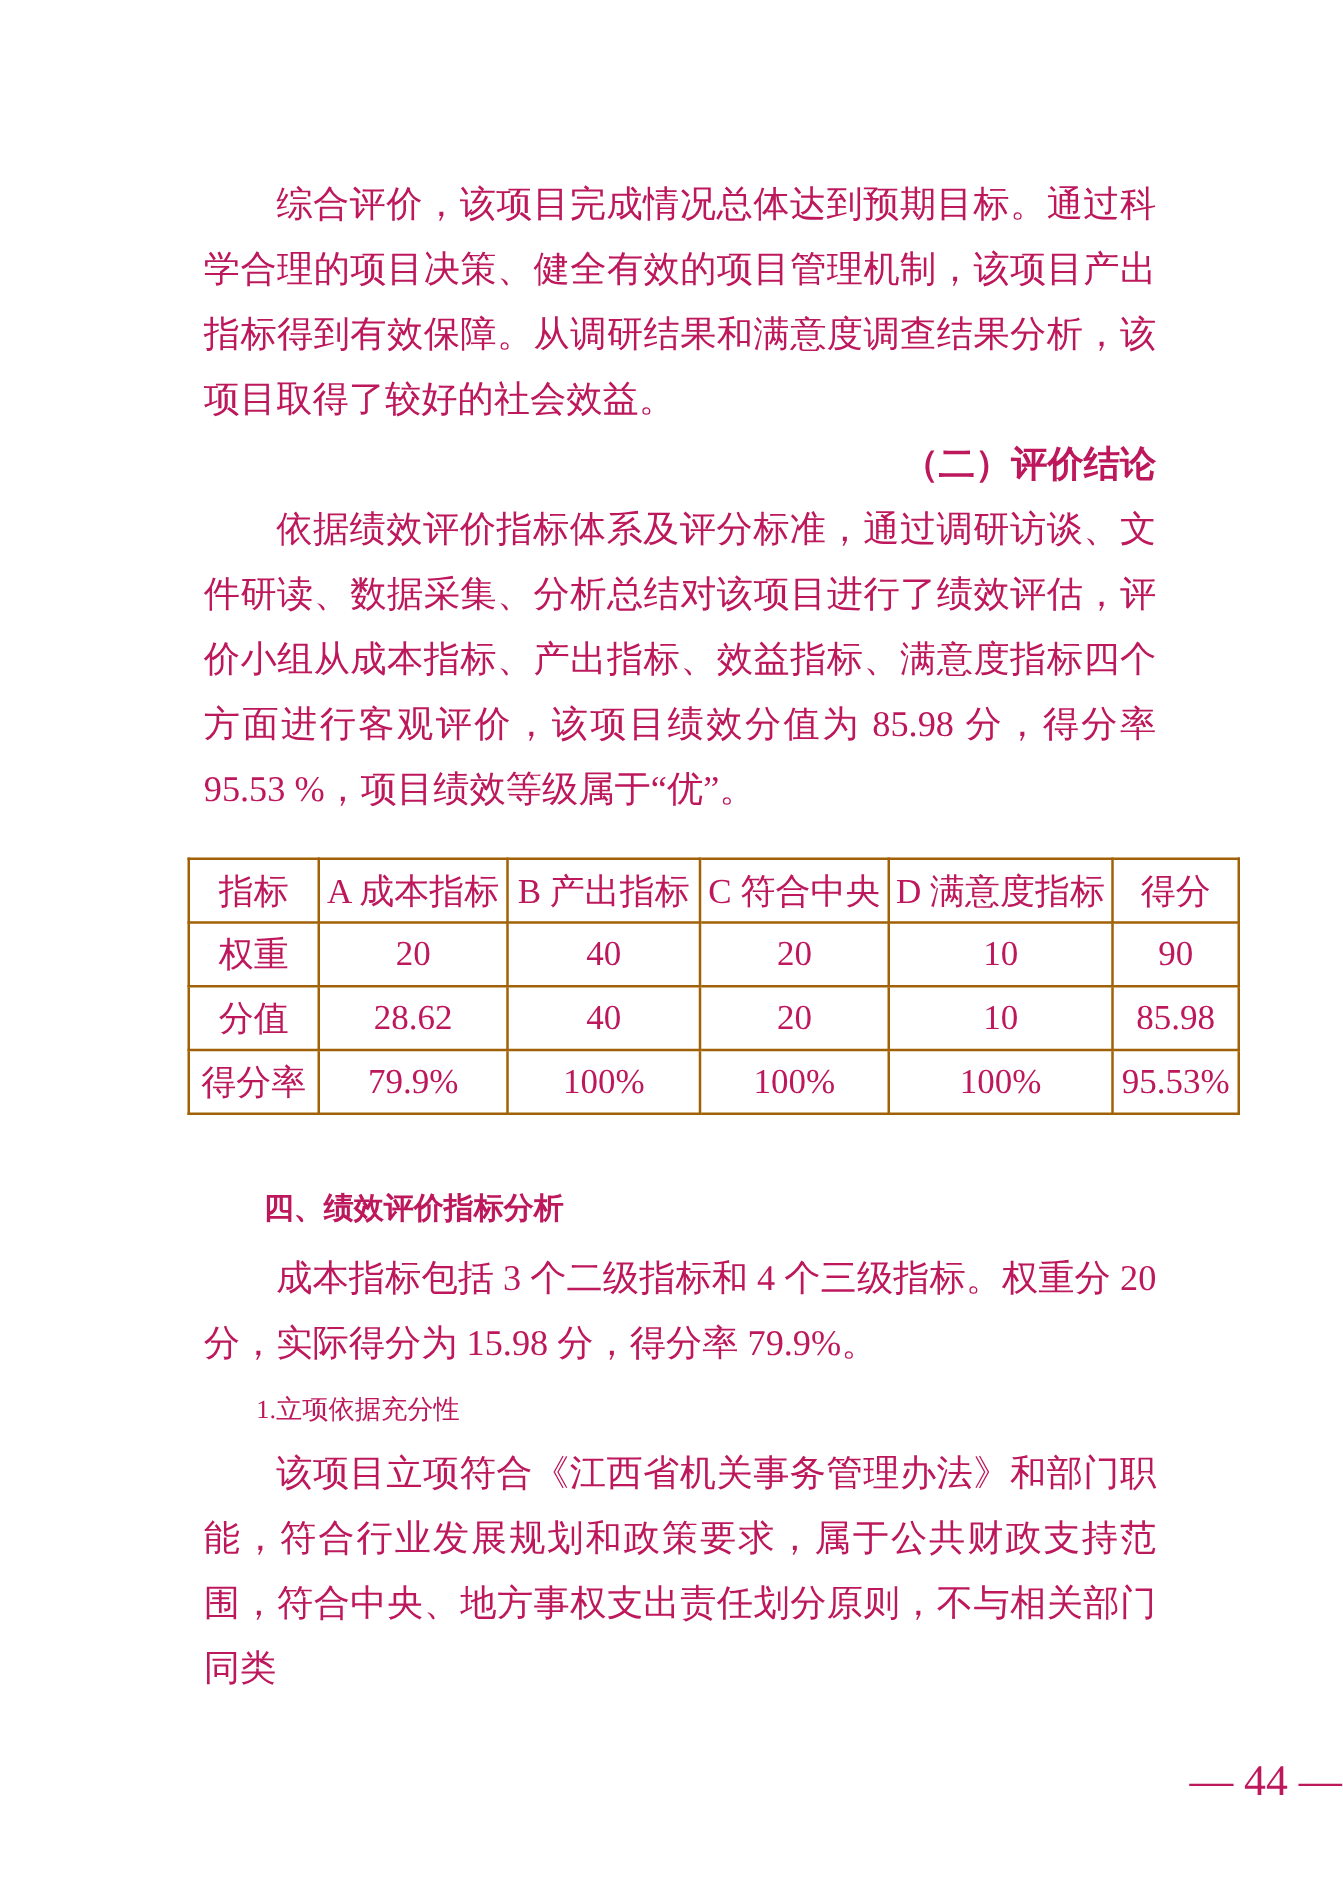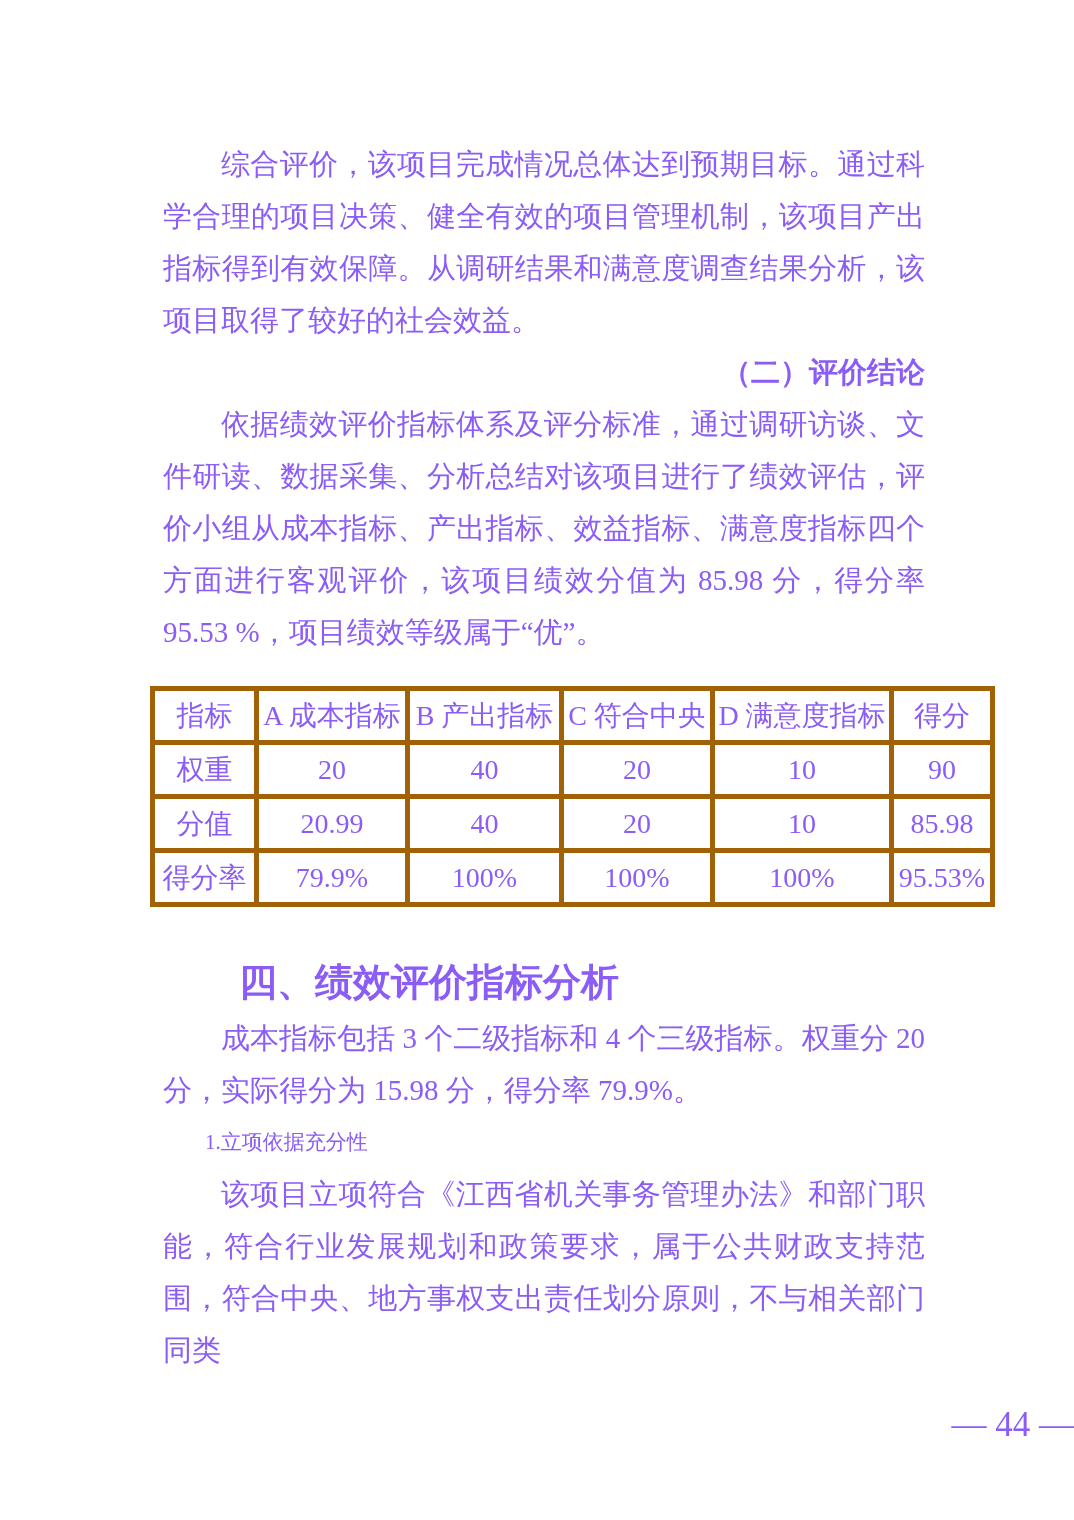--- a/index.html
+++ b/index.html
@@ -5,21 +5,21 @@
   html, body {
     margin: 0;
     padding: 0;
     background: #ffffff;
   }
   .page {
     position: relative;
     width: 1074px;
     height: 1520px;
     background: #ffffff;
-    color: #8b5cf6;
+    color: #be185d;
     font-family: "Liberation Serif", "DejaVu Serif", serif;
     overflow: hidden;
   }
   .content {
     position: absolute;
     top: 138px;
     left: 163px;
     width: 762px;
   }
   p { margin: 0; padding: 0; }
@@ -32,42 +32,42 @@
   .heading-kai {
     font-size: 29px;
     line-height: 52px;
     text-indent: 2em;
     text-align: right;
     font-weight: 600;
   }
   .heading-black {
     font-family: "Liberation Sans", "DejaVu Sans", sans-serif;
     font-weight: bold;
-    font-size: 38px;
+    font-size: 24px;
     line-height: 60px;
     text-indent: 2em;
     margin-top: 45px;
   }
   .subitem-heading {
     font-size: 21px;
     line-height: 52px;
     text-indent: 2em;
     text-align: left;
   }
   .score-table {
     border-collapse: collapse;
     table-layout: fixed;
     width: 840px;
     margin-left: -13px;
     margin-top: 28px;
     font-size: 28px;
   }
   .score-table th,
   .score-table td {
-    border: 5px solid #a16207;
+    border: 2px solid #a16207;
     height: 49px;
     text-align: center;
     vertical-align: middle;
     font-weight: normal;
     padding: 0 2px;
     overflow: hidden;
     white-space: nowrap;
   }
   .footer {
     position: absolute;
@@ -112,21 +112,21 @@
         <tr>
           <td>权重</td>
           <td>20</td>
           <td>40</td>
           <td>20</td>
           <td>10</td>
           <td>90</td>
         </tr>
         <tr>
           <td>分值</td>
-          <td>20.99</td>
+          <td>28.62</td>
           <td>40</td>
           <td>20</td>
           <td>10</td>
           <td>85.98</td>
         </tr>
         <tr>
           <td>得分率</td>
           <td>79.9%</td>
           <td>100%</td>
           <td>100%</td>

